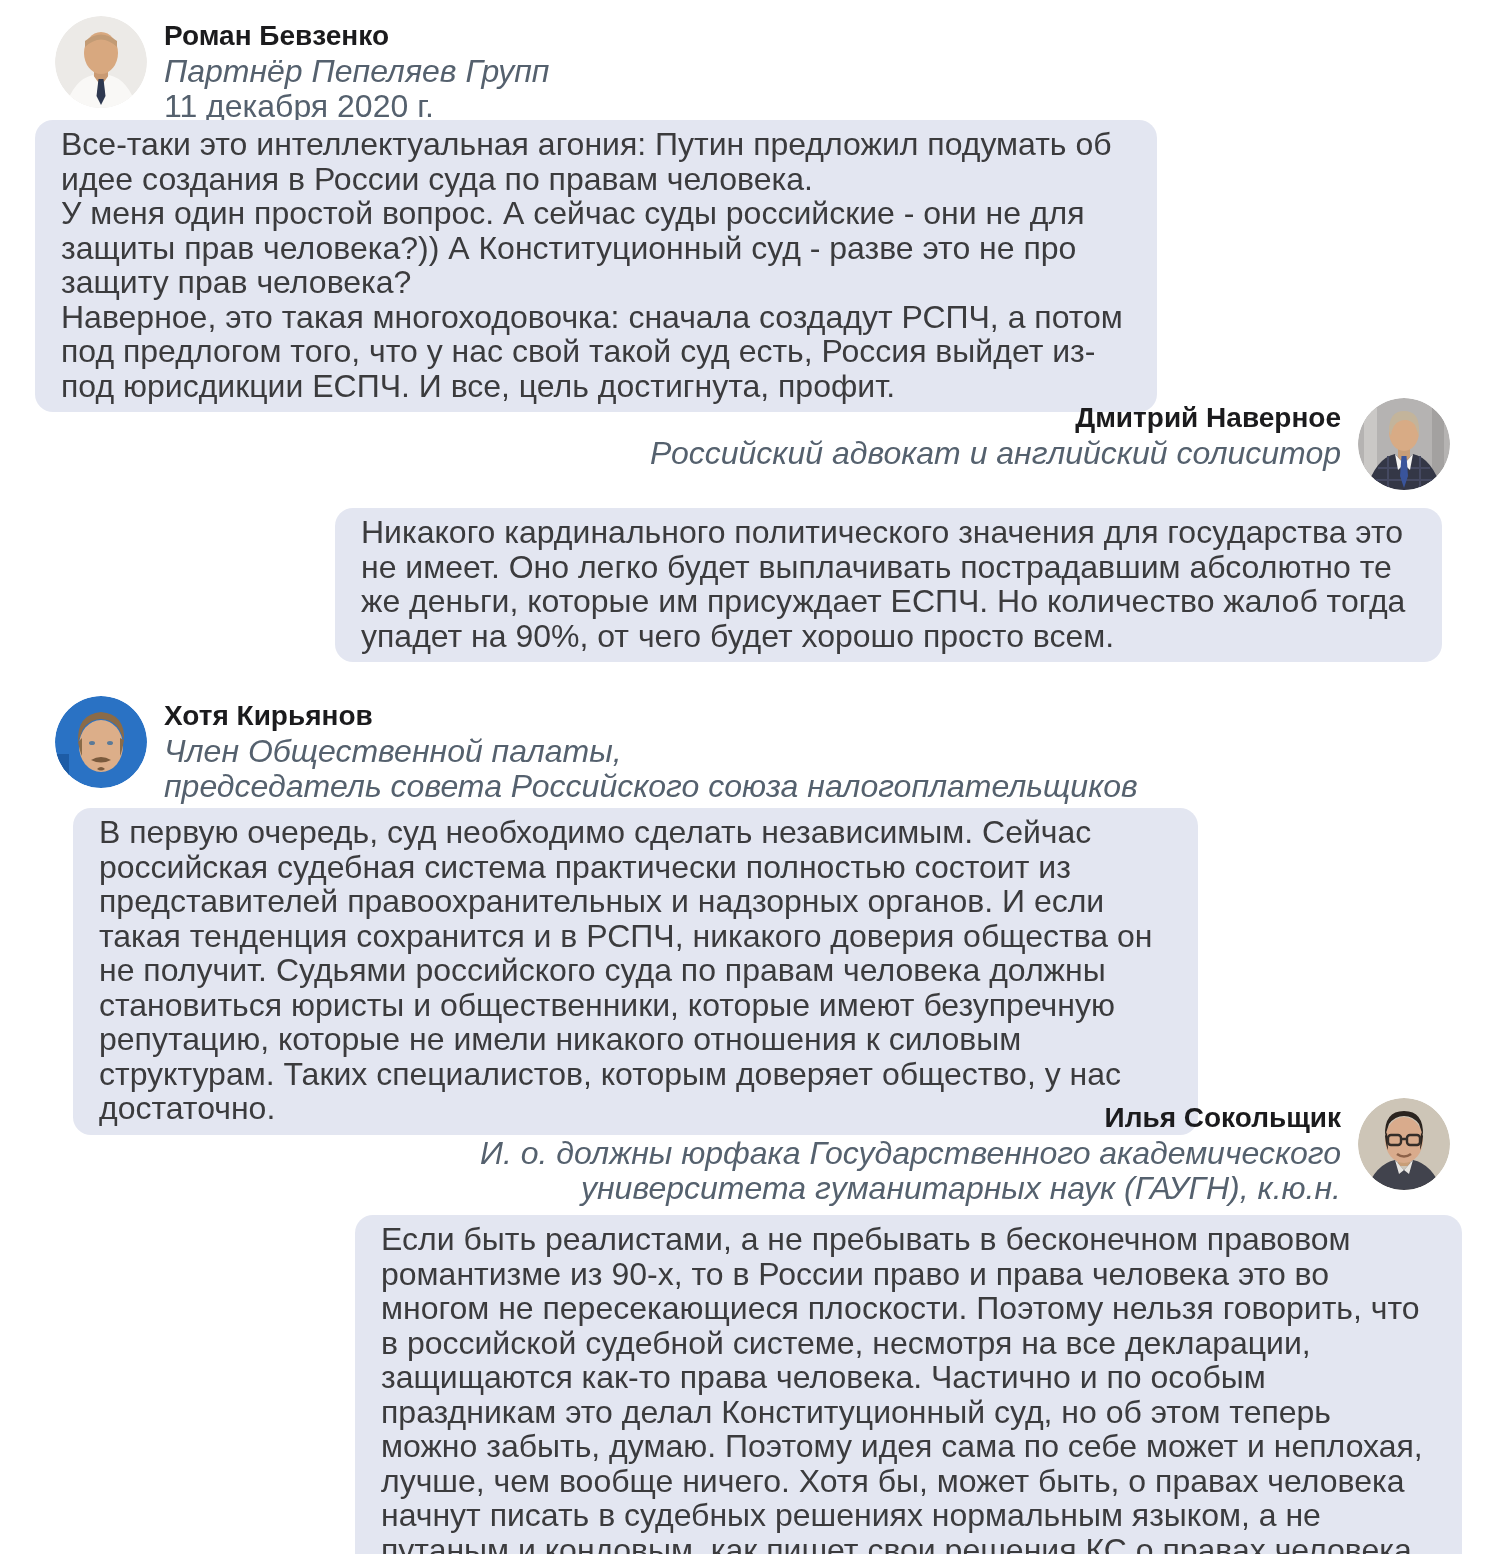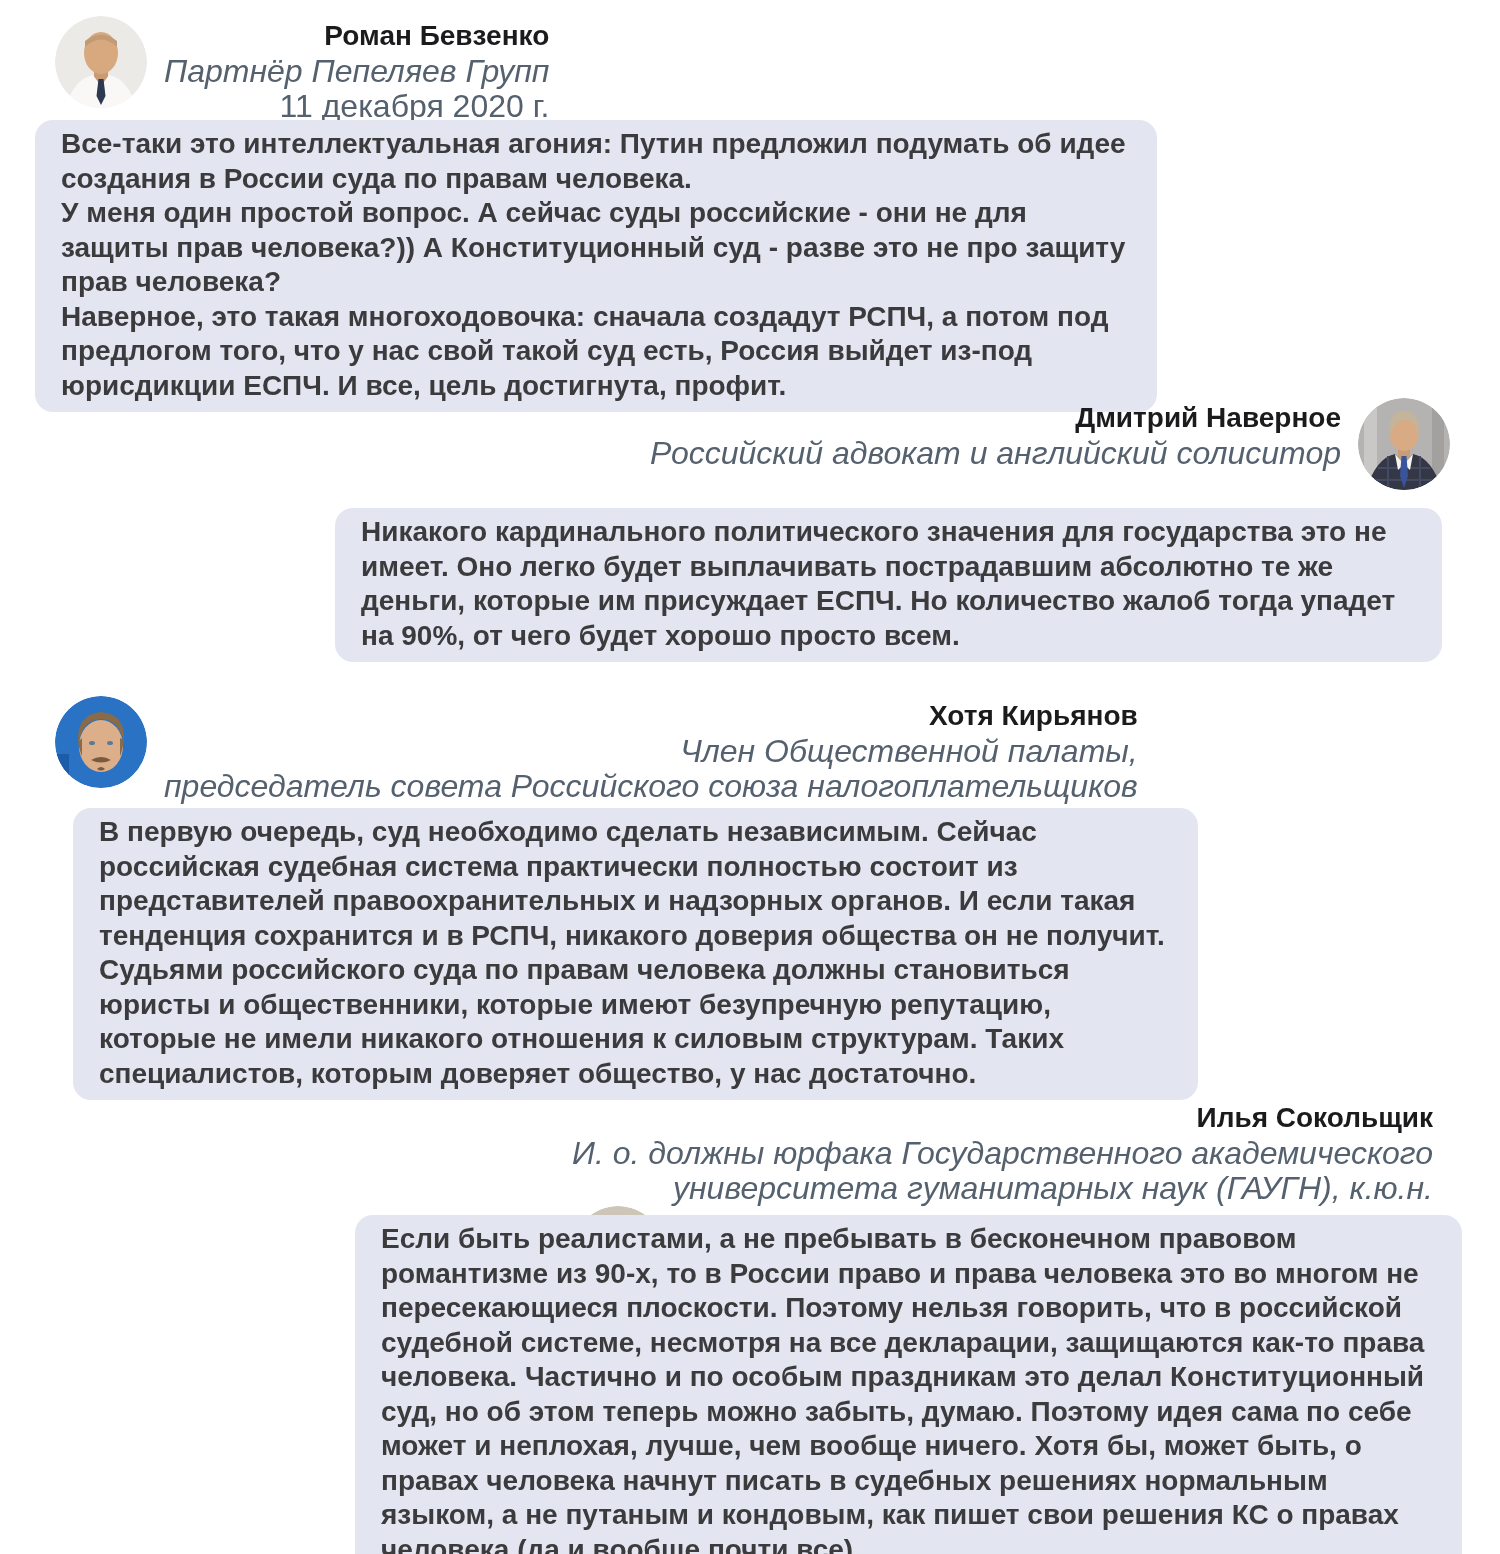--- a/index.html
+++ b/index.html
@@ -18,46 +18,45 @@
   }
   .page{position:relative;width:1500px;height:1554px;background:var(--page-bg);}
 
   
   .header{position:absolute;display:flex;align-items:flex-start;}
   .header .avatar{
     width:92px;height:92px;border-radius:50%;overflow:hidden;flex:none;
   }
   .header .avatar svg{display:block;width:92px;height:92px;}
   .hd-text{padding-top:2px;}
-  .header.left-h .hd-text{margin-left:17px;text-align:right;}
+  .header.left-h .hd-text{margin-left:17px;text-align:left;}
   .header.right-h .hd-text{margin-right:17px;text-align:right;}
   .name{
     font-size:28px;font-weight:bold;color:var(--name-color);
     line-height:36px;
   }
   .meta{
     font-size:32px;color:var(--meta-color);line-height:35px;
     white-space:pre-line;
   }
   .meta.italic{font-style:italic;}
 
   .h1{left:55px;top:16px;}
   .h2{right:50px;top:398px;}
   .h3{left:55px;top:696px;}
-  .h4{right:50px;top:1098px;flex-direction:column;}
+  .h4{right:50px;top:1098px;}
 
   
   .bubble{
     position:absolute;
     background:var(--bubble-bg);
     border-radius:18px;
     padding:7px 26px 9px 26px;
-    font-size:28px;line-height:34.5px;color:var(--body-color);
+    font-size:32px;line-height:34.5px;color:var(--body-color);
     white-space:pre-line;
-    font-weight:bold;
   }
   .b1{left:35px;top:120px;width:1122px;}
   .b2{left:335px;top:508px;width:1107px;}
   .b3{left:35px;top:808px;width:1125px;margin-left:38px;}
   .b4{left:355px;top:1215px;width:1107px;}
 </style>
 </head>
 <body>
 
 <div class="page">

